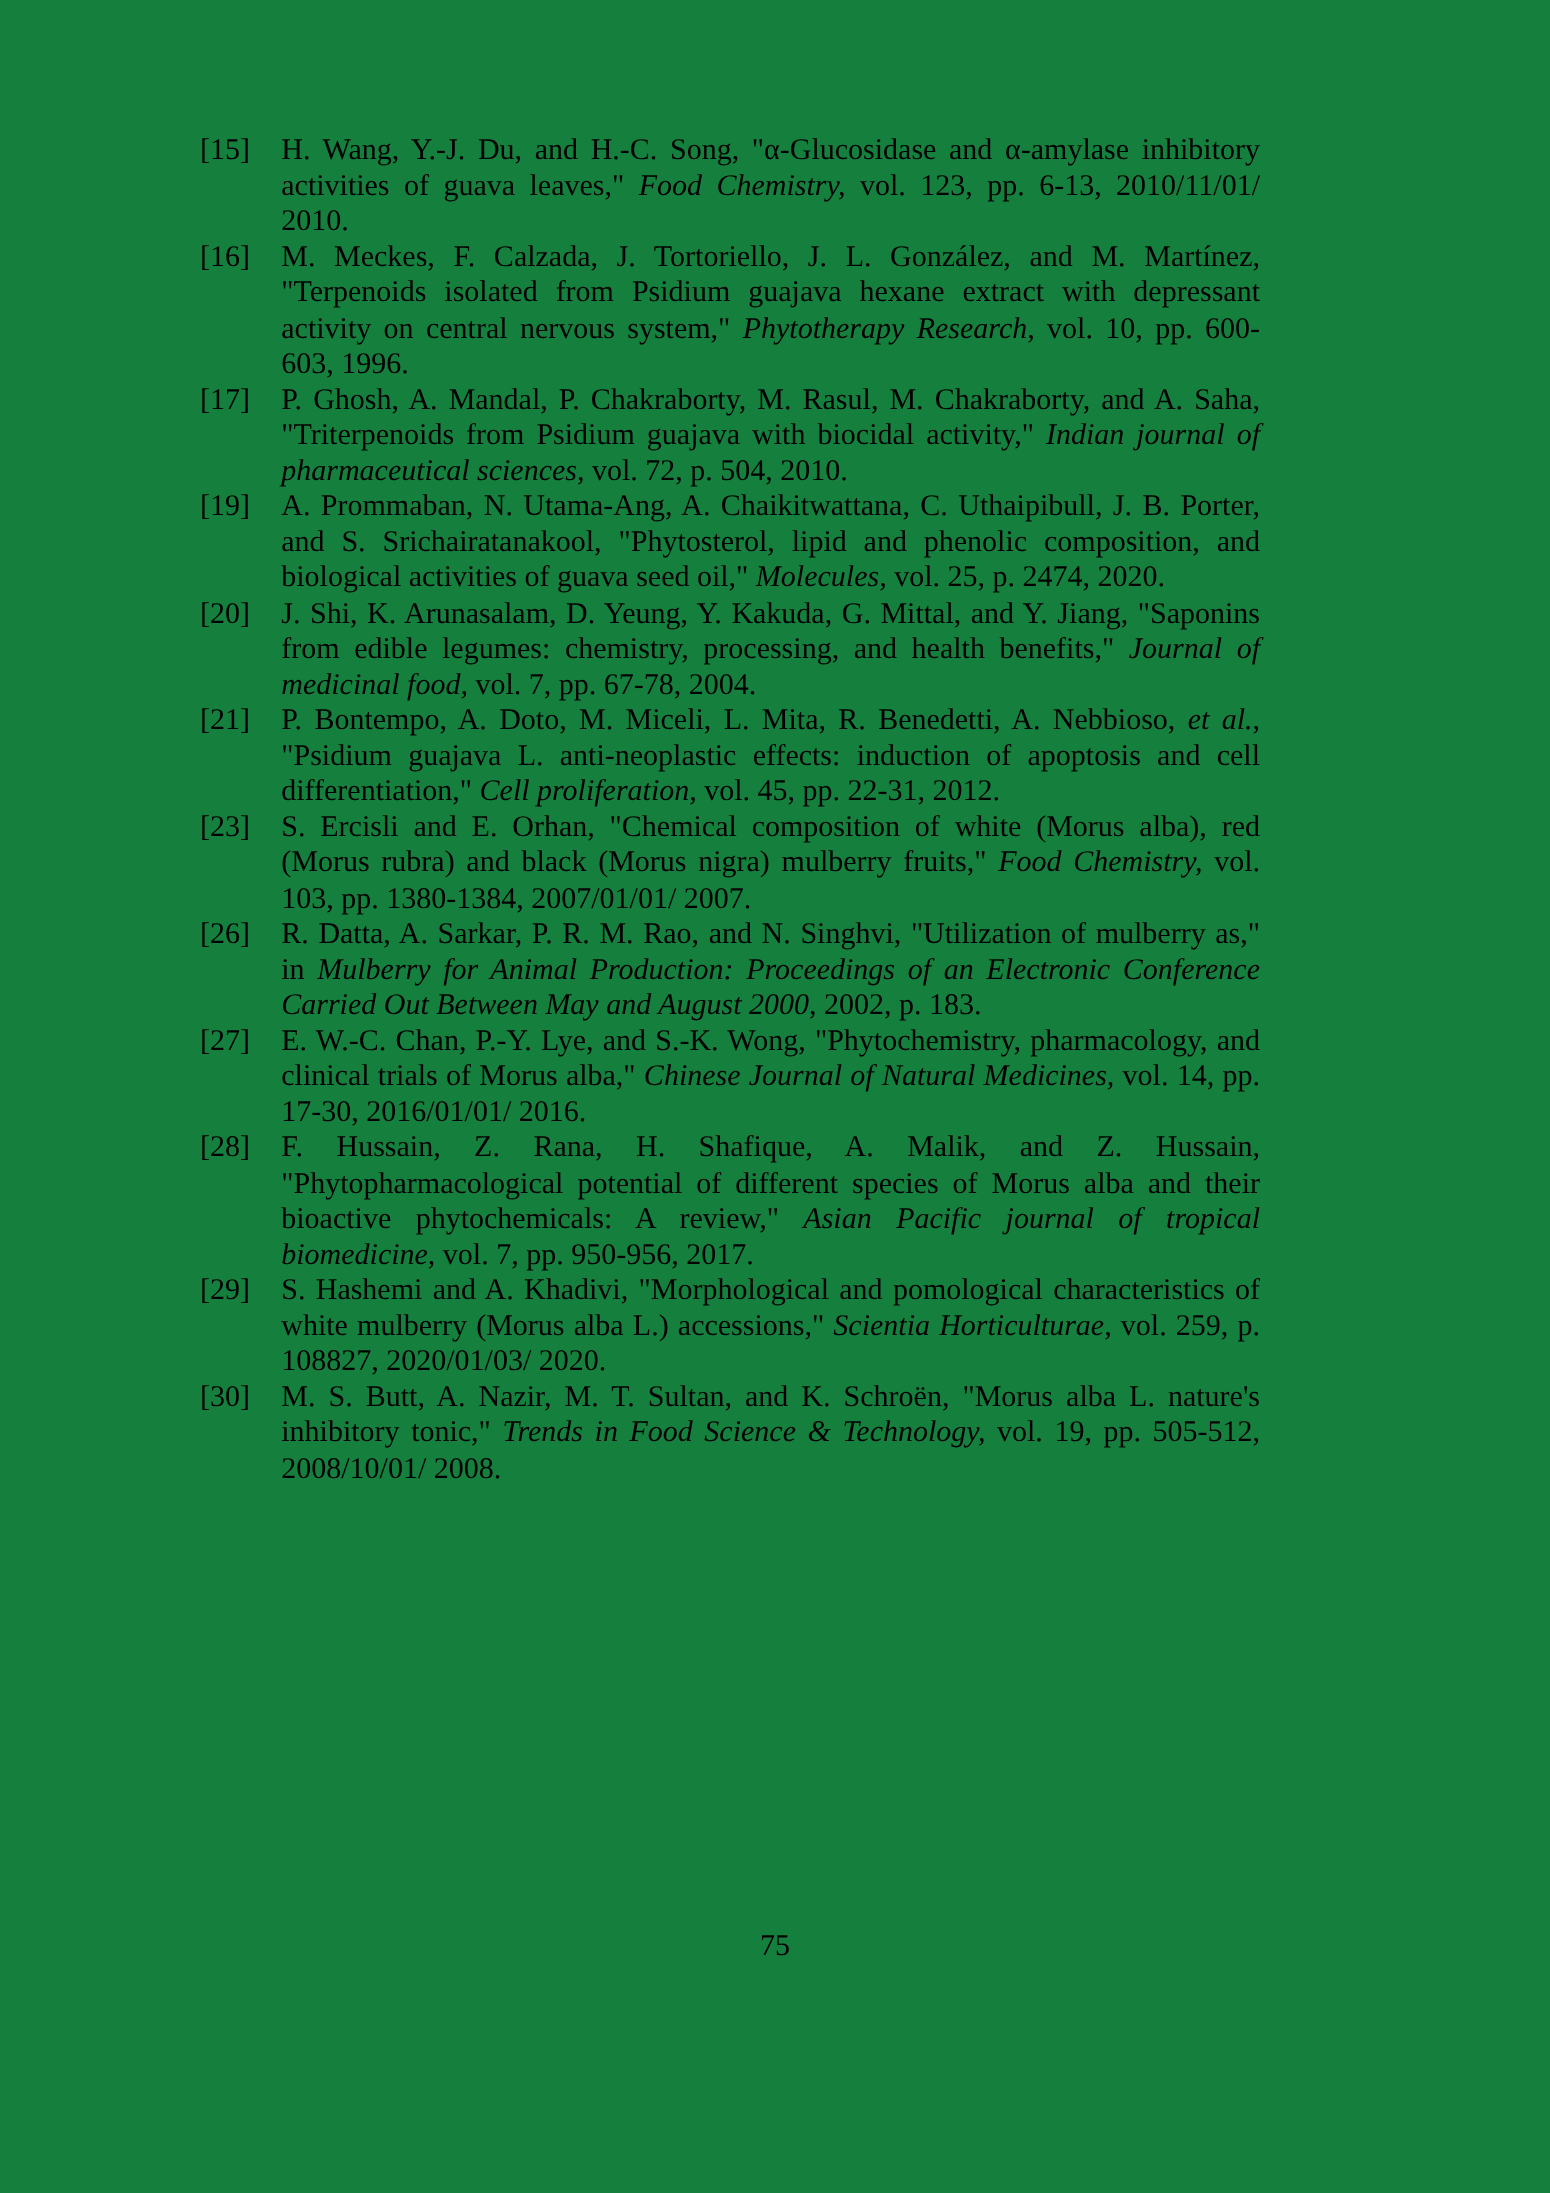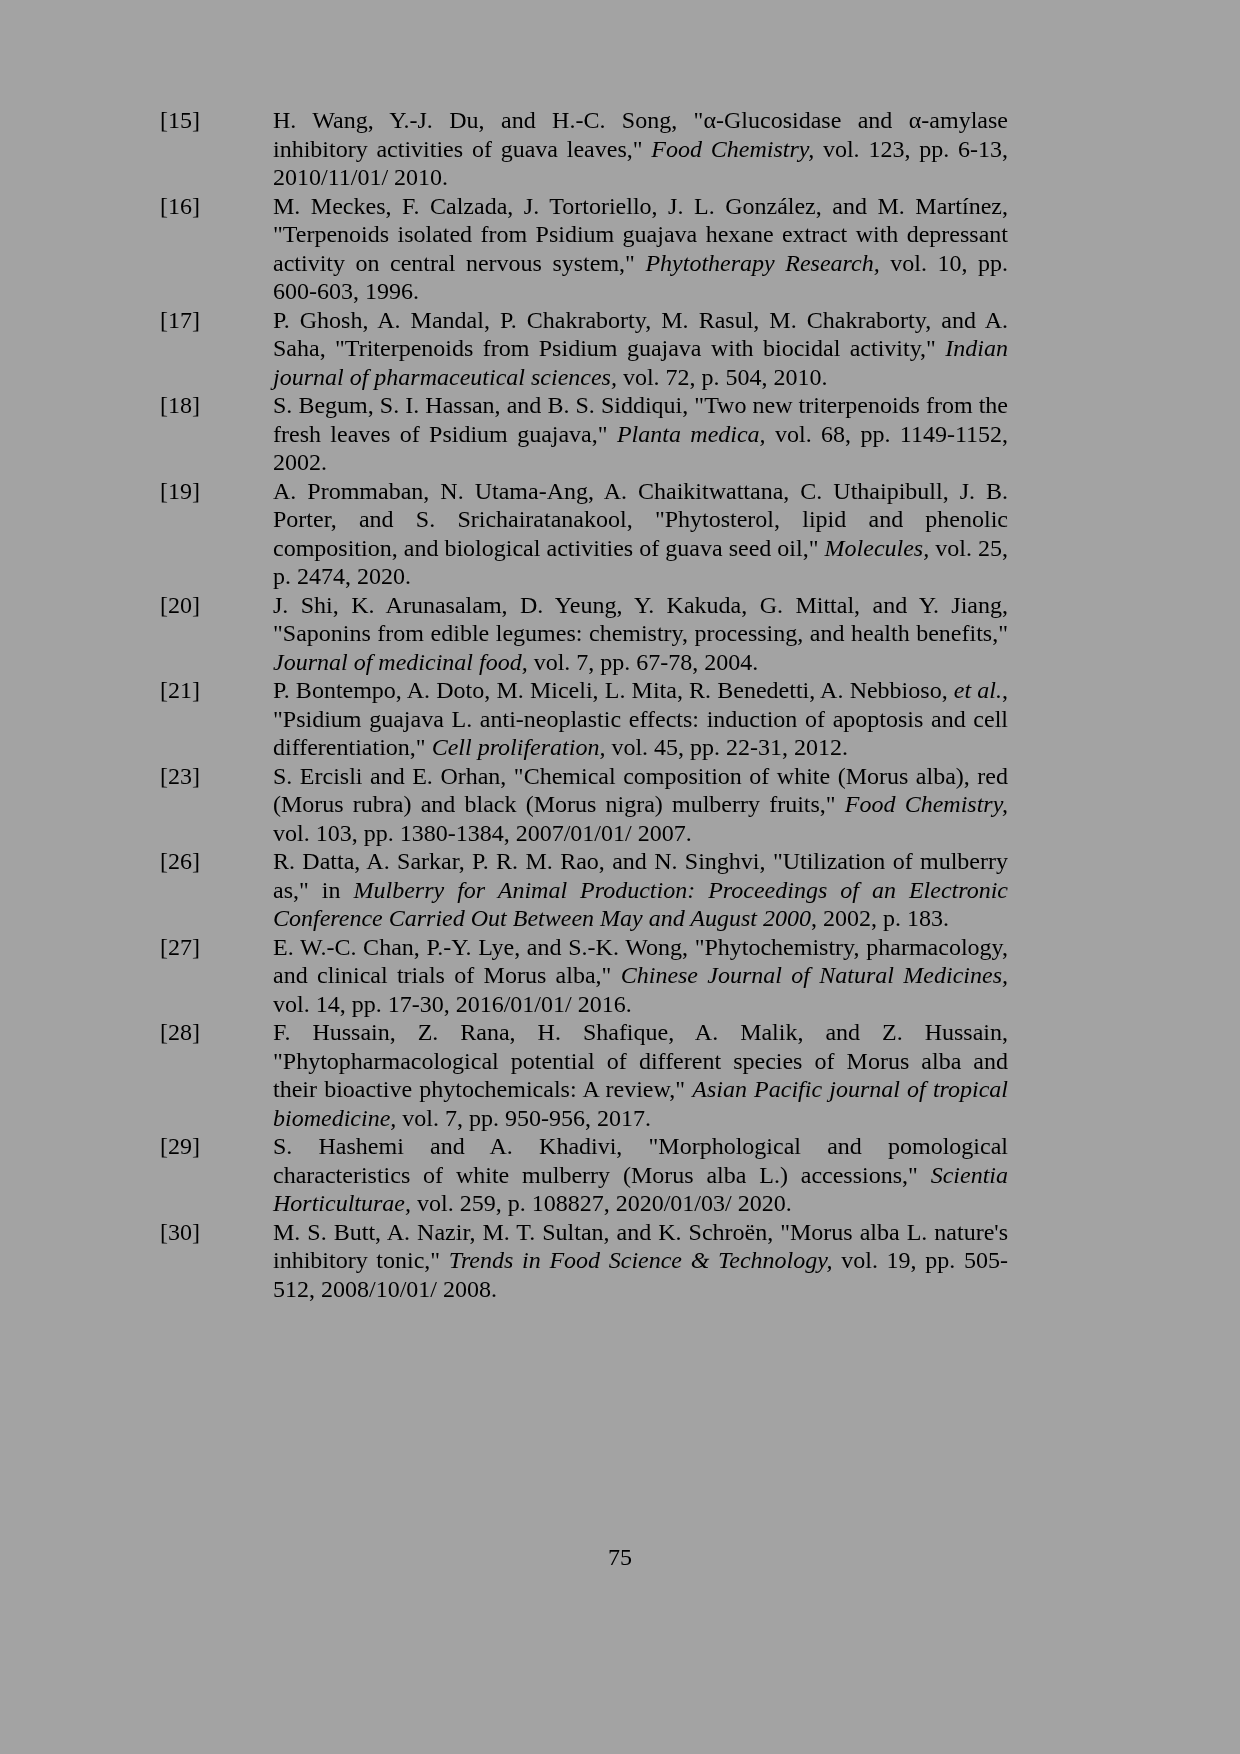--- a/index.html
+++ b/index.html
@@ -1,42 +1,41 @@
 <!DOCTYPE html>
 <html><head>
 <meta charset="utf-8">
 <style>
   * { box-sizing: border-box; }
   html, body { margin: 0; padding: 0; background: #ffffff; }
   .page {
     position: relative;
     width: 1240px;
     height: 1754px;
-    background: #a3a3a3;
+    background: #15803d;
     color: #000000;
     font-family: "Liberation Serif", serif;
     font-size: 24px;
     line-height: 28.5px;
     overflow: hidden;
   }
   .content {
     position: absolute;
     left: 160px;
     top: 106px;
     width: 848px;
   }
   .ref { display: flex; }
   .ref-num {
     flex: 0 0 65px;
     width: 65px;
   }
   .ref-text {
     flex: 1 1 auto;
     text-align: justify;
-    margin-left: 48px;
   }
   .it { font-style: italic; }
   .page-number {
     position: absolute;
     top: 1543px;
     left: 0;
     width: 100%;
     text-align: center;
   }
 </style>
@@ -49,24 +48,20 @@
         <div class="ref-num">[15]</div>
         <div class="ref-text"><span>H. Wang, Y.-J. Du, and H.-C. Song, "α-Glucosidase and α-amylase inhibitory activities of guava leaves," </span><span class="it">Food Chemistry,</span><span> vol. 123, pp. 6-13, 2010/11/01/ 2010.</span></div>
       </div>
       <div class="ref">
         <div class="ref-num">[16]</div>
         <div class="ref-text"><span>M. Meckes, F. Calzada, J. Tortoriello, J. L. González, and M. Martínez, "Terpenoids isolated from Psidium guajava hexane extract with depressant activity on central nervous system," </span><span class="it">Phytotherapy Research,</span><span> vol. 10, pp. 600-603, 1996.</span></div>
       </div>
       <div class="ref">
         <div class="ref-num">[17]</div>
         <div class="ref-text"><span>P. Ghosh, A. Mandal, P. Chakraborty, M. Rasul, M. Chakraborty, and A. Saha, "Triterpenoids from Psidium guajava with biocidal activity," </span><span class="it">Indian journal of pharmaceutical sciences,</span><span> vol. 72, p. 504, 2010.</span></div>
-      </div>
-      <div class="ref">
-        <div class="ref-num">[18]</div>
-        <div class="ref-text"><span>S. Begum, S. I. Hassan, and B. S. Siddiqui, "Two new triterpenoids from the fresh leaves of Psidium guajava," </span><span class="it">Planta medica,</span><span> vol. 68, pp. 1149-1152, 2002.</span></div>
       </div>
       <div class="ref">
         <div class="ref-num">[19]</div>
         <div class="ref-text"><span>A. Prommaban, N. Utama-Ang, A. Chaikitwattana, C. Uthaipibull, J. B. Porter, and S. Srichairatanakool, "Phytosterol, lipid and phenolic composition, and biological activities of guava seed oil," </span><span class="it">Molecules,</span><span> vol. 25, p. 2474, 2020.</span></div>
       </div>
       <div class="ref">
         <div class="ref-num">[20]</div>
         <div class="ref-text"><span>J. Shi, K. Arunasalam, D. Yeung, Y. Kakuda, G. Mittal, and Y. Jiang, "Saponins from edible legumes: chemistry, processing, and health benefits," </span><span class="it">Journal of medicinal food,</span><span> vol. 7, pp. 67-78, 2004.</span></div>
       </div>
       <div class="ref">

